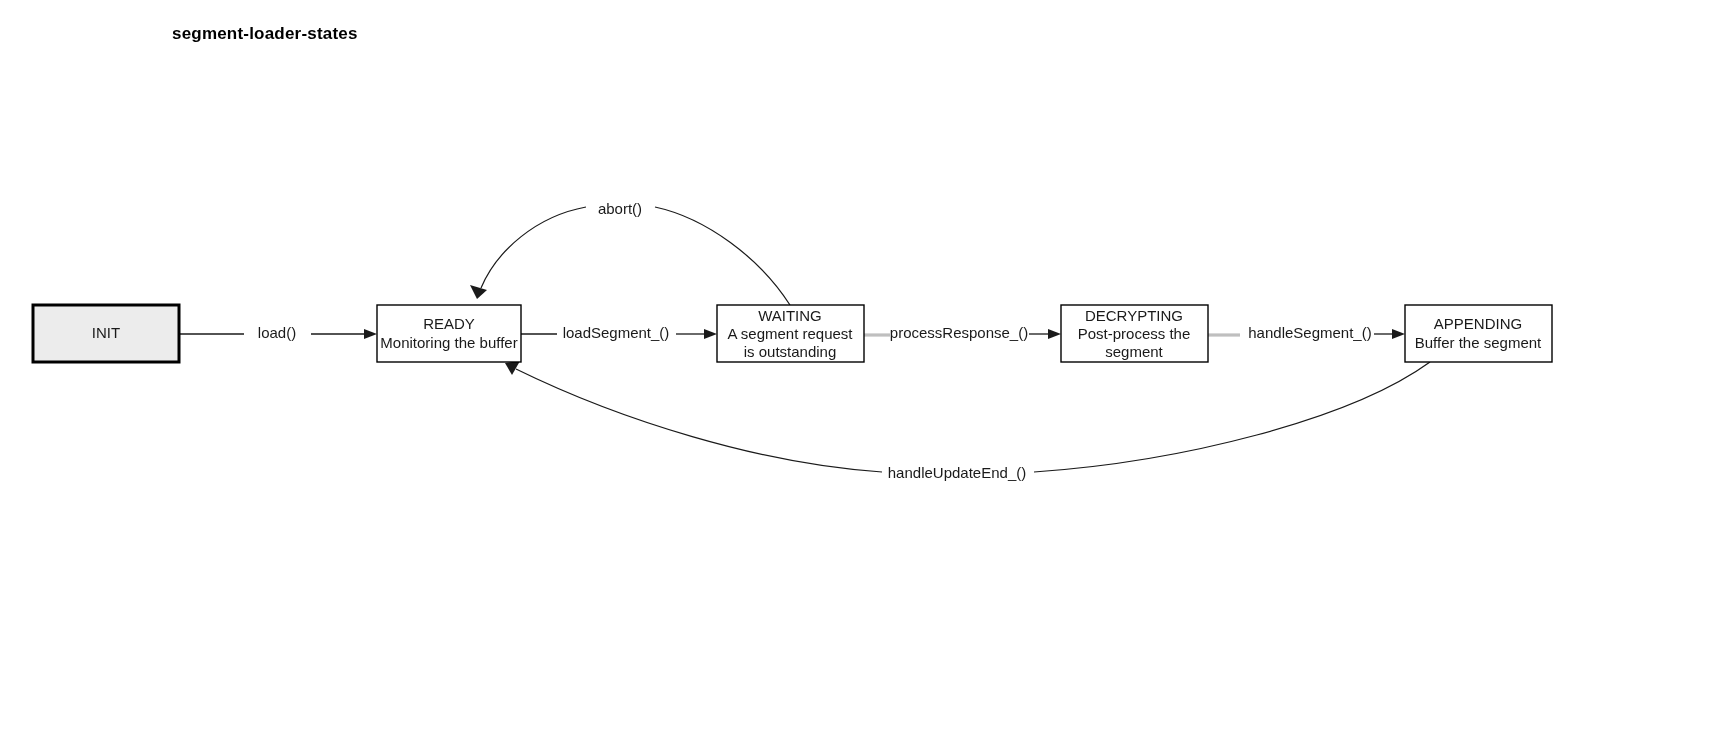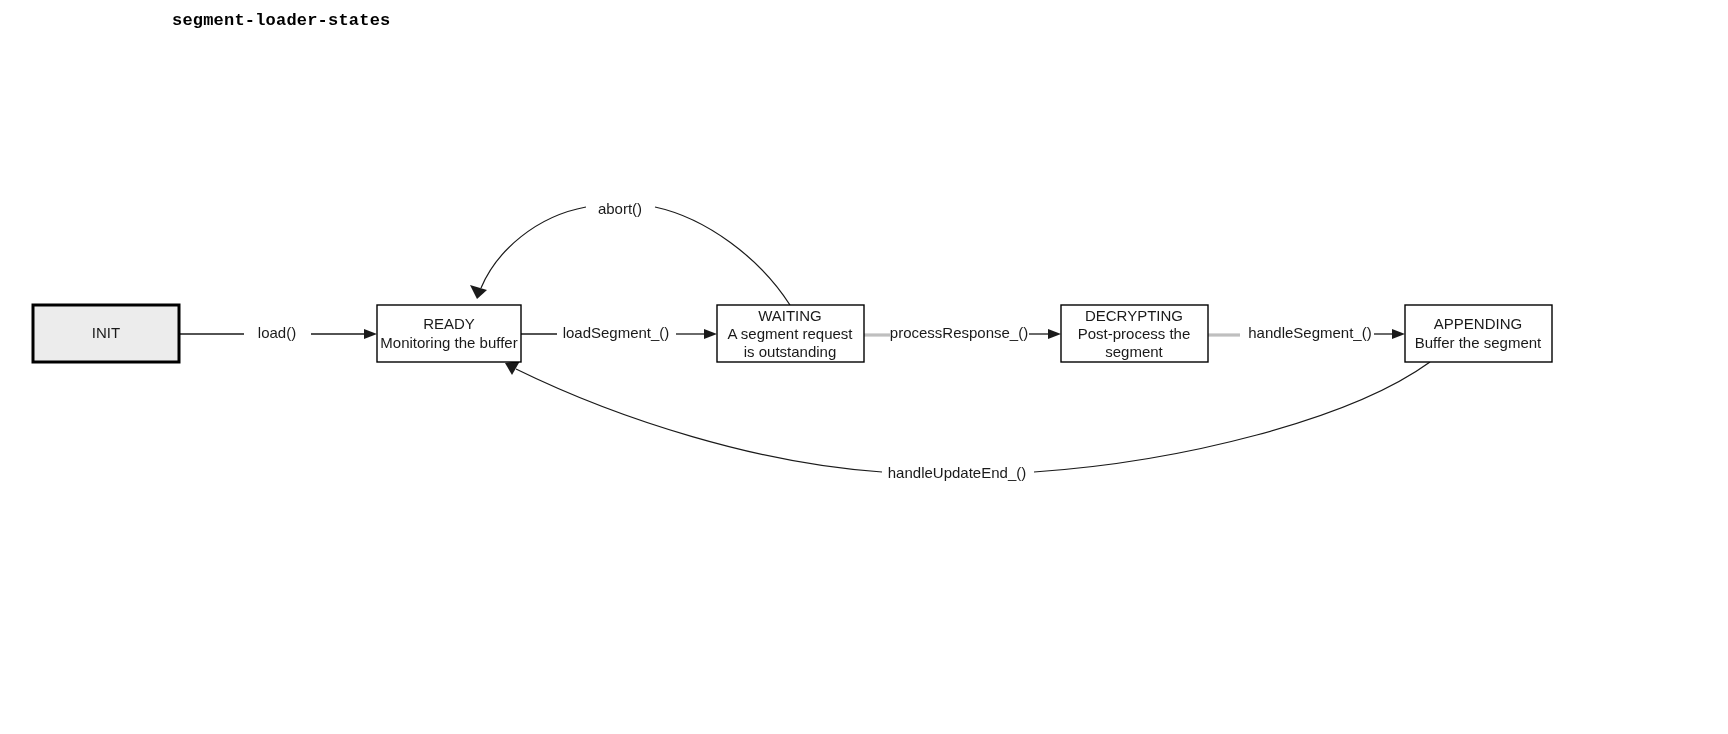--- a/index.html
+++ b/index.html
@@ -15,22 +15,22 @@
   }
   #diagram-root {
     position: relative;
     width: 1728px;
     height: 734px;
     background: #ffffff;
   }
   .diagram-title {
     position: absolute;
     left: 172px;
-    top: 11px;
-    font-family: Liberation Mono, monospace;
+    top: 24px;
+    font-family: Liberation Sans, sans-serif;
     font-weight: bold;
     font-size: 17px;
     color: #000000;
     letter-spacing: 0.2px;
     white-space: nowrap;
   }
   svg.diagram-canvas {
     position: absolute;
     left: 0;
     top: 0;

